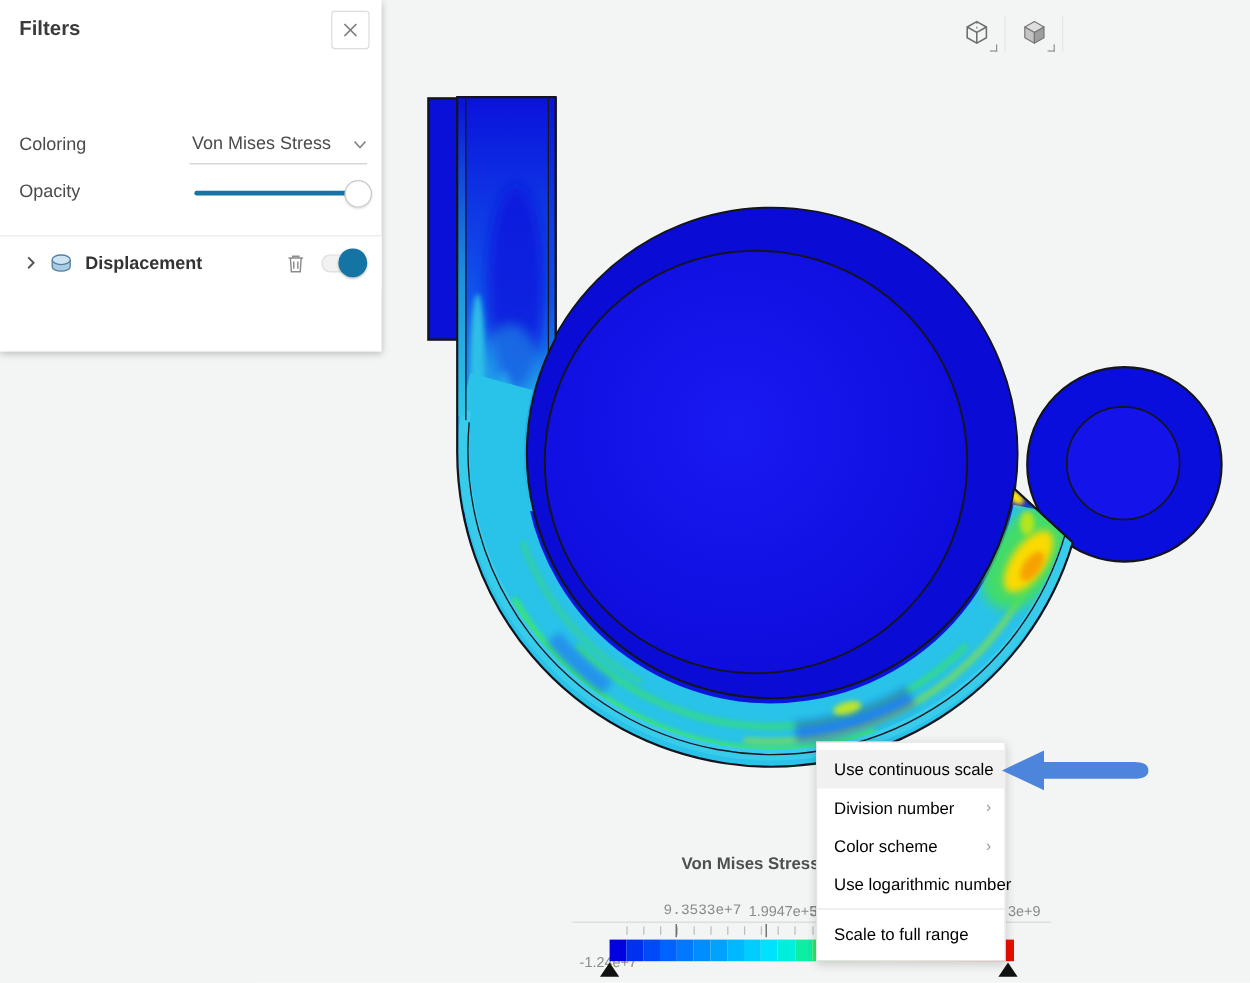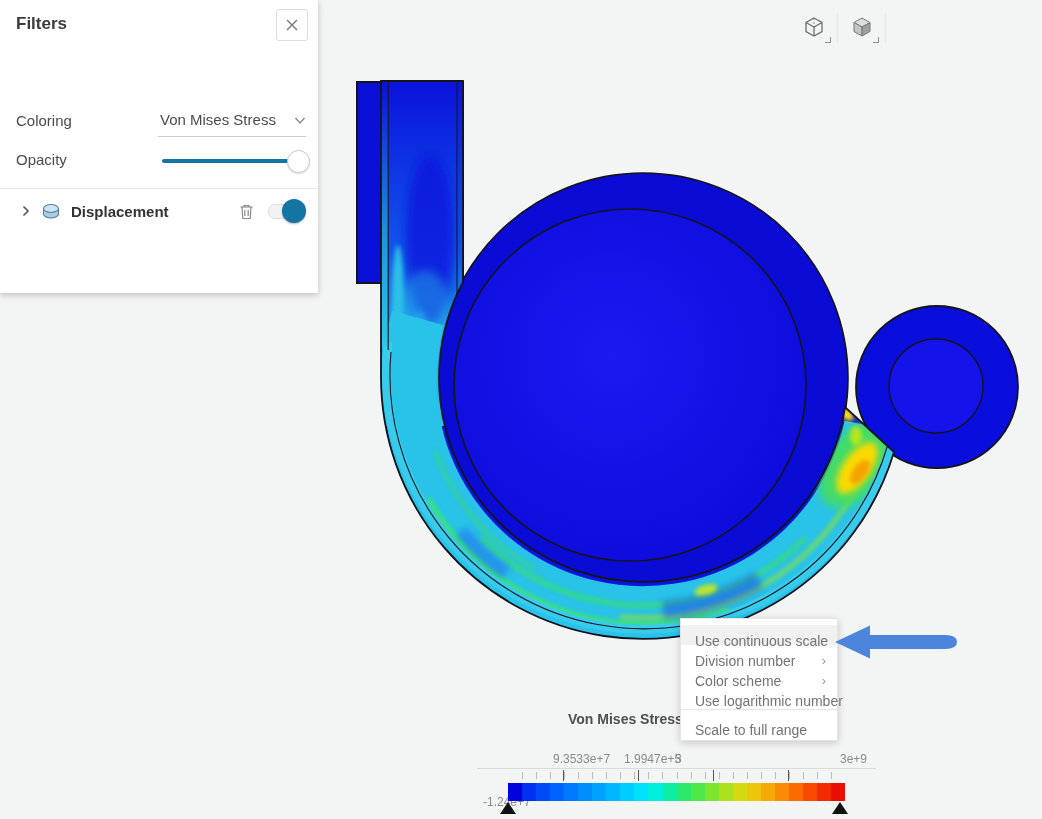--- a/index.html
+++ b/index.html
@@ -20,21 +20,21 @@
 
   
   .panel{position:absolute;left:0;top:0;width:318px;height:293px;background:#fff;z-index:10;
          box-shadow:0 2px 6px rgba(0,0,0,.22);}
   .panel-header{position:relative;height:49px;}
   .panel-title{position:absolute;left:16px;top:14px;font-size:17px;font-weight:bold;color:#3b3b3b;}
   .close-btn{position:absolute;right:10px;top:9px;width:30px;height:30px;border:1px solid #dcdcdc;
              border-radius:3px;background:#fff;display:flex;align-items:center;justify-content:center;cursor:pointer;}
   .section-row{position:absolute;left:0;width:318px;height:45px;display:flex;align-items:center;padding:0;box-sizing:border-box;}
   .row-parts{top:49px;background:var(--panel-header-bg,#ddedf4);}
-  .row-disp{top:188px;background:#fff;border-top:1px solid #e8e8e8;}
+  .row-disp{top:196px;background:#fff;border-top:1px solid #e8e8e8;}
   .sec-chevron{margin-left:16px;width:12px;height:12px;flex:0 0 auto;cursor:pointer;}
   .sec-icon{margin-left:9px;flex:0 0 auto;}
   .sec-label{margin-left:10px;font-size:15px;font-weight:bold;color:#333;}
   .spacer{flex:1;}
   .trash{margin-right:14px;cursor:pointer;}
   
   .toggle{position:relative;width:34px;height:13px;margin-right:14px;border-radius:7px;background:#fff;
           border:1px solid #d8d8d8;cursor:pointer;flex:0 0 auto;}
   .toggle .knob{position:absolute;right:-3px;top:-6px;width:24px;height:24px;border-radius:50%;
                 background:var(--accent,#1474a4);box-shadow:0 1px 2px rgba(0,0,0,.3);}
@@ -58,21 +58,21 @@
   .tick{position:absolute;top:772px;width:1px;background:#bbb;}
   .tick.long{background:#555;}
   .colorbar{position:absolute;left:508px;top:783px;width:337px;height:18px;display:flex;cursor:pointer;}
   .colorbar .cell{height:100%;flex:1;}
   .range-marker{position:absolute;width:0;height:0;border-left:8px solid transparent;
                 border-right:8px solid transparent;border-bottom:12px solid #111;cursor:pointer;}
 
   
   .menu{position:absolute;left:680px;top:618px;width:158px;background:#fff;z-index:20;
         border:1px solid #e4e4e4;box-shadow:0 2px 8px rgba(0,0,0,.18);padding:6px 0;box-sizing:border-box;}
-  .menu-item{position:relative;height:20px;line-height:32px;padding:0 14px;font-size:14px;color:#737373;
+  .menu-item{position:relative;height:32px;line-height:32px;padding:0 14px;font-size:14px;color:#000000;
              cursor:pointer;white-space:nowrap;}
   .menu-item.hovered{background:#f1f1f1;}
   .menu-item.has-sub::after{content:"\203A";position:absolute;right:11px;top:0;color:#9a9a9a;font-size:13px;}
   .menu-sep{height:1px;background:#e4e4e4;margin:4px 0;}
 
   
   .anno-arrow{position:absolute;left:831px;top:622px;z-index:30;}
 </style>
 </head>
 <body>
@@ -231,21 +231,21 @@
           <span class="knob"></span>
         </span>
     </div>
   </div>
 
   <div class="legend">
     <span class="legend-title">Von Mises Stress</span>
     <div class="legend-axisline"></div>
     <div id="axis-labels">
         <span class="axis-label" style="left: 483px; margin-top: 43px;">-1.24e+7</span>
-        <span class="axis-label" style="left: 553px;">9.3533e+7</span>
+        <span class="axis-label" style="left: 553px; font-family: Liberation Mono, monospace;">9.3533e+7</span>
         <span class="axis-label" style="left: 624px;">1.9947e+5</span>
         <span class="axis-label" style="left: 675px;">3</span>
         <span class="axis-label" style="left: 840px;">3e+9</span>
       </div>
     <div id="ticks">
         <span class="tick" style="left: 522.042px; height: 7px;"></span>
         <span class="tick" style="left: 536.083px; height: 7px;"></span>
         <span class="tick" style="left: 550.125px; height: 7px;"></span>
         <span class="tick" style="left: 564.167px; height: 7px;"></span>
         <span class="tick" style="left: 578.208px; height: 7px;"></span>

